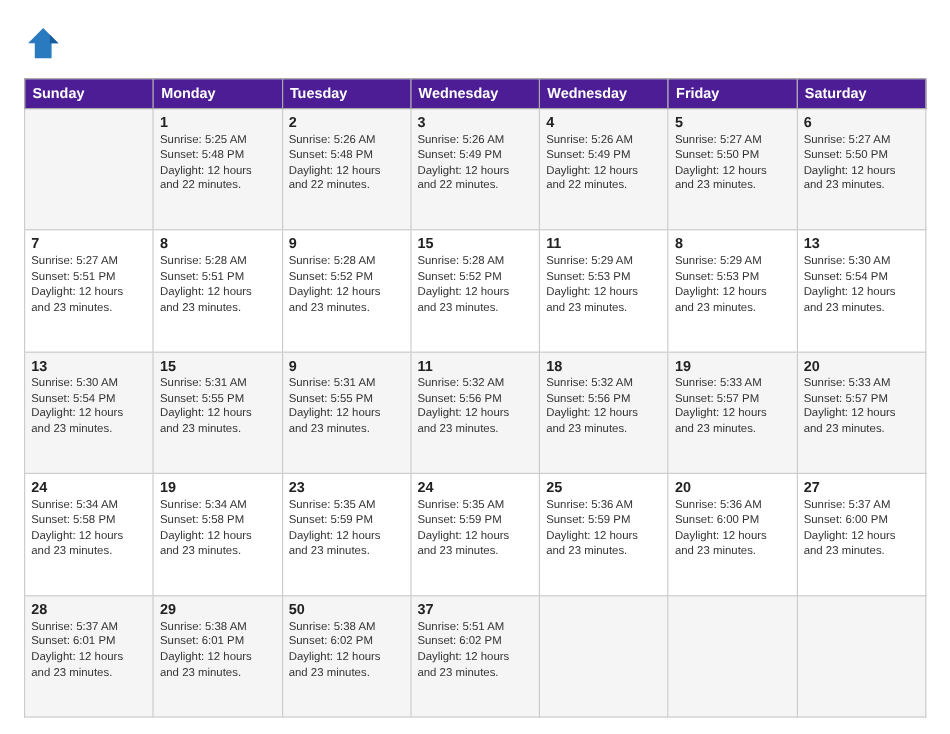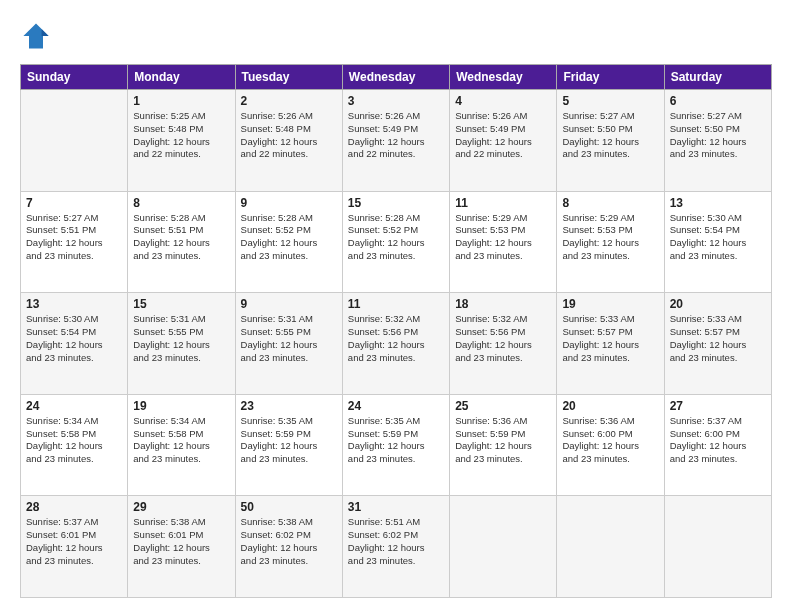--- a/index.html
+++ b/index.html
@@ -343,21 +343,21 @@
 and 23 minutes.</div>
           </td>
           <td>
             <span class="day-number">50</span>
             <div class="day-info" style="white-space: pre-line;">Sunrise: 5:38 AM
 Sunset: 6:02 PM
 Daylight: 12 hours
 and 23 minutes.</div>
           </td>
           <td>
-            <span class="day-number">31</span>
+            <span class="day-number">37</span>
             <div class="day-info" style="white-space: pre-line;">Sunrise: 5:51 AM
 Sunset: 6:02 PM
 Daylight: 12 hours
 and 23 minutes.</div>
           </td>
           <td class="empty-cell"></td>
           <td class="empty-cell"></td>
           <td class="empty-cell"></td>
         </tr>
       </tbody>

